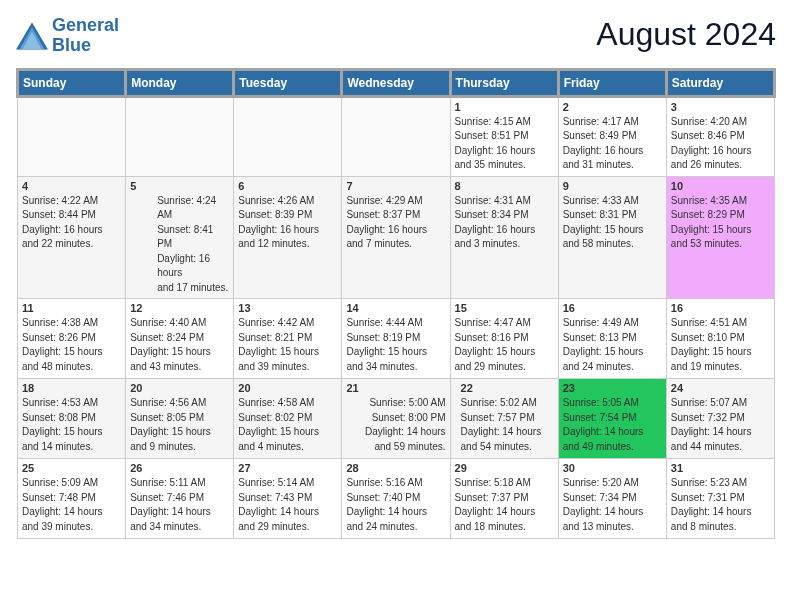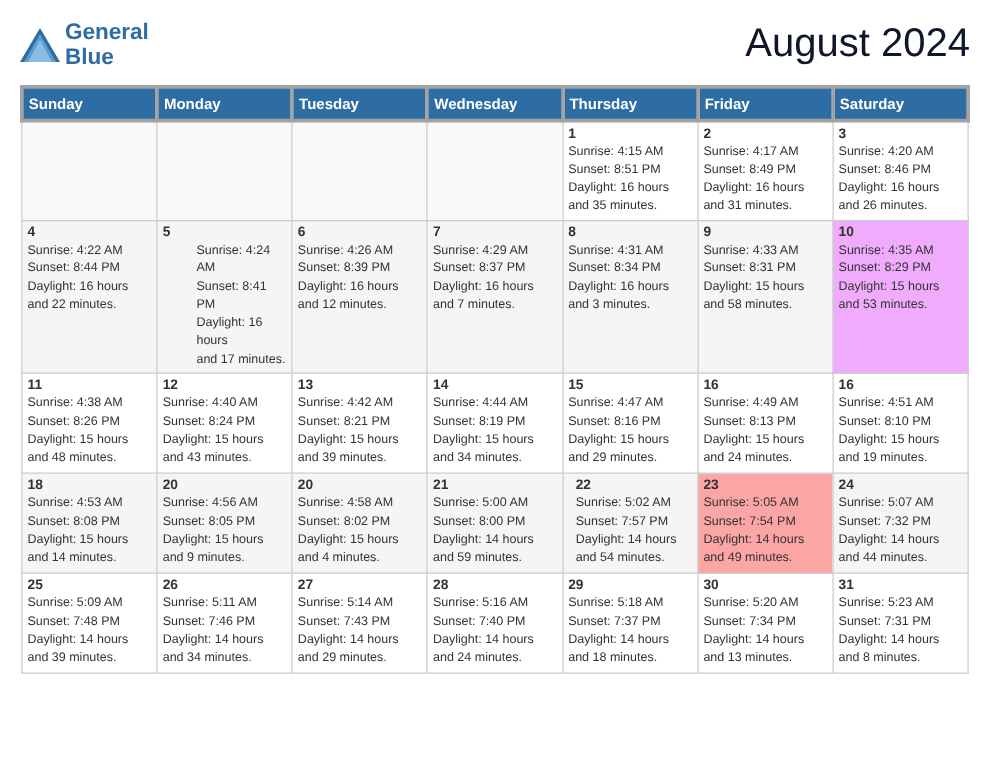--- a/index.html
+++ b/index.html
@@ -268,33 +268,33 @@
         </td>
         <td style="background: rgb(245, 245, 245);">
           <div class="day-num">20</div>
           <div class="day-info" style="white-space: pre-line;">Sunrise: 4:58 AM
 Sunset: 8:02 PM
 Daylight: 15 hours
 and 4 minutes.</div>
         </td>
         <td style="background: rgb(245, 245, 245);">
           <div class="day-num">21</div>
-          <div class="day-info" style="white-space: pre-line;">Sunrise: 5:00 AM
+          <div class="day-info" style="white-space: pre-line; text-align: right;">Sunrise: 5:00 AM
 Sunset: 8:00 PM
 Daylight: 14 hours
 and 59 minutes.</div>
         </td>
         <td style="background: rgb(245, 245, 245); padding-left: 10px;">
           <div class="day-num">22</div>
           <div class="day-info" style="white-space: pre-line;">Sunrise: 5:02 AM
 Sunset: 7:57 PM
 Daylight: 14 hours
 and 54 minutes.</div>
         </td>
-        <td style="background: #fca5a5;">
+        <td style="background: #22c55e;">
           <div class="day-num">23</div>
           <div class="day-info" style="white-space: pre-line;">Sunrise: 5:05 AM
 Sunset: 7:54 PM
 Daylight: 14 hours
 and 49 minutes.</div>
         </td>
         <td style="background: rgb(245, 245, 245);">
           <div class="day-num">24</div>
           <div class="day-info" style="white-space: pre-line;">Sunrise: 5:07 AM
 Sunset: 7:32 PM

